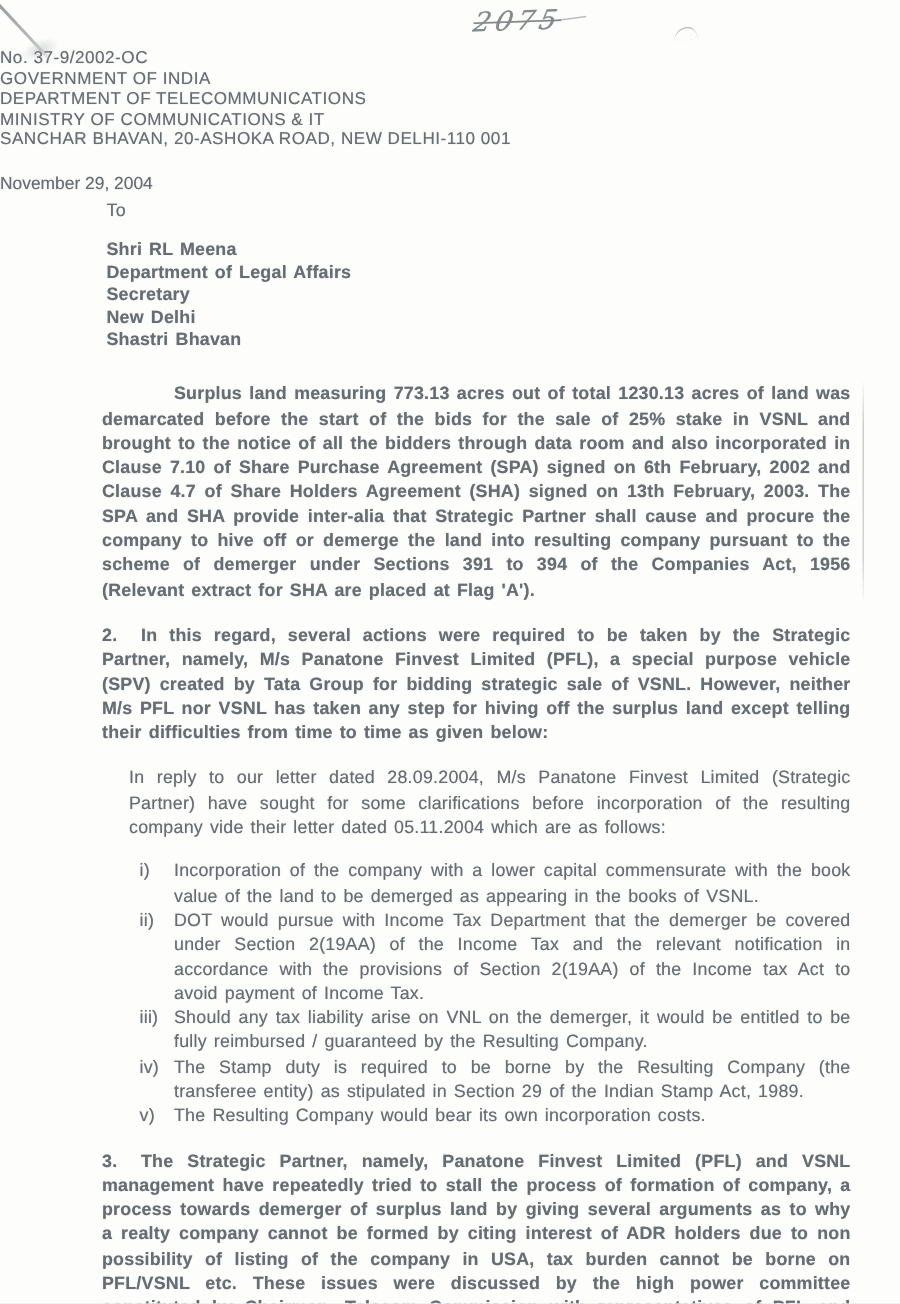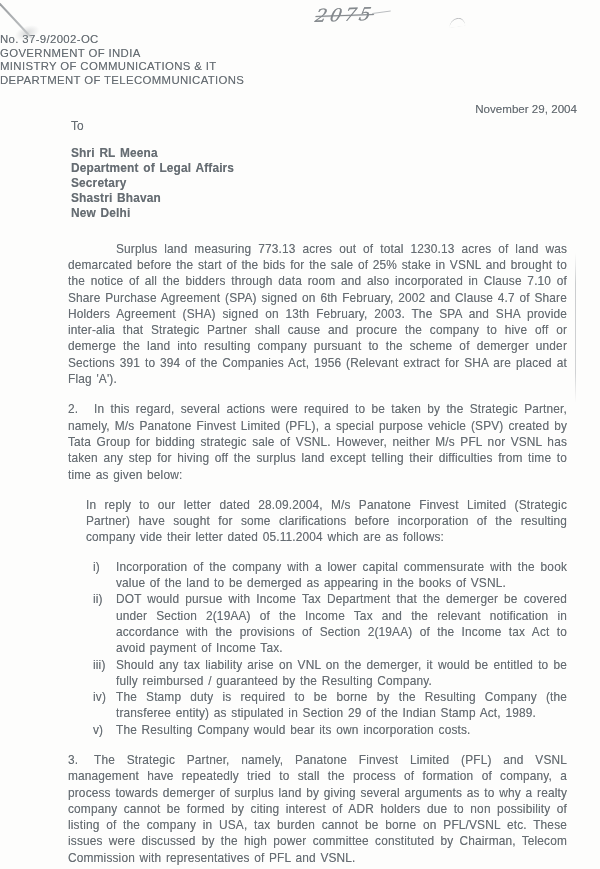--- a/index.html
+++ b/index.html
@@ -58,36 +58,36 @@
   .letterhead{
     padding-top:33px;
     text-align:left;
     font-size:11.4px;
     line-height:13.6px;
     letter-spacing:0.35px;
   }
   .letterhead div{white-space:nowrap;}
   .date-row{
     margin-top:15px;
-    text-align:right;
+    text-align:left;
     padding-right:23px;
     font-size:11.6px;
   }
   
   .content{
     padding:0 33px 0 37px;
     font-size:11.9px;
     line-height:16.3px;
     letter-spacing:0.15px;
     word-spacing:1.2px;
     margin-left:31px;
   }
   .salutation{margin-top:3px;padding-left:3px;}
   .addr{margin-top:11px;padding-left:3px;line-height:15px;font-weight:bold;}
-  .para{margin-top:14px;text-align:justify;}
+  .para{margin-top:14px;text-align:justify;font-weight:bold;}
   .para.first{margin-top:20px;text-indent:48px;}
   .pnum{display:inline-block;width:26px;text-indent:0;}
   .subpara{margin-top:14px;margin-left:18px;text-align:justify;}
   .rlist{margin-top:13px;margin-left:25px;}
   .rlist .item{display:flex;}
   .rlist .marker{width:23px;flex:0 0 23px;}
   .rlist .itext{flex:1;text-align:justify;}
 </style>
 </head>
 <body>
@@ -97,36 +97,37 @@
   <div class="corner-line"></div>
   <div class="corner-smudge"></div>
   <div class="edge-line"></div>
   <div class="tick-mark"></div>
 
   <div class="handwritten">2075</div>
 
   <div class="letterhead">
     <div>No. 37-9/2002-OC</div>
     <div>GOVERNMENT OF INDIA</div>
+    <div>DEPARTMENT OF TELECOMMUNICATIONS</div>
     <div>MINISTRY OF COMMUNICATIONS &amp; IT</div>
-    <div>DEPARTMENT OF TELECOMMUNICATIONS</div>
+    <div>SANCHAR BHAVAN, 20-ASHOKA ROAD, NEW DELHI-110 001</div>
   </div>
 
   <div class="date-row">November 29, 2004</div>
 
   <div class="content">
 
     <div class="salutation">To</div>
 
     <div class="addr">
       <div>Shri RL Meena</div>
       <div>Department of Legal Affairs</div>
       <div>Secretary</div>
+      <div>New Delhi</div>
       <div>Shastri Bhavan</div>
-      <div>New Delhi</div>
     </div>
 
     <div class="para first">Surplus land measuring 773.13 acres out of total 1230.13 acres of land was demarcated before the start of the bids for the sale of 25% stake in VSNL and brought to the notice of all the bidders through data room and also incorporated in Clause 7.10 of Share Purchase Agreement (SPA) signed on 6th February, 2002 and Clause 4.7 of Share Holders Agreement (SHA) signed on 13th February, 2003. The SPA and SHA provide inter-alia that Strategic Partner shall cause and procure the company to hive off or demerge the land into resulting company pursuant to the scheme of demerger under Sections 391 to 394 of the Companies Act, 1956 (Relevant extract for SHA are placed at Flag 'A').</div>
 
     <div class="para"><span class="pnum">2.</span><span>In this regard, several actions were required to be taken by the Strategic Partner, namely, M/s Panatone Finvest Limited (PFL), a special purpose vehicle (SPV) created by Tata Group for bidding strategic sale of VSNL. However, neither M/s PFL nor VSNL has taken any step for hiving off the surplus land except telling their difficulties from time to time as given below:</span></div>
 
     <div class="subpara">In reply to our letter dated 28.09.2004, M/s Panatone Finvest Limited (Strategic Partner) have sought for some clarifications before incorporation of the resulting company vide their letter dated 05.11.2004 which are as follows:</div>
 
     <div class="rlist">
       <div class="item">

